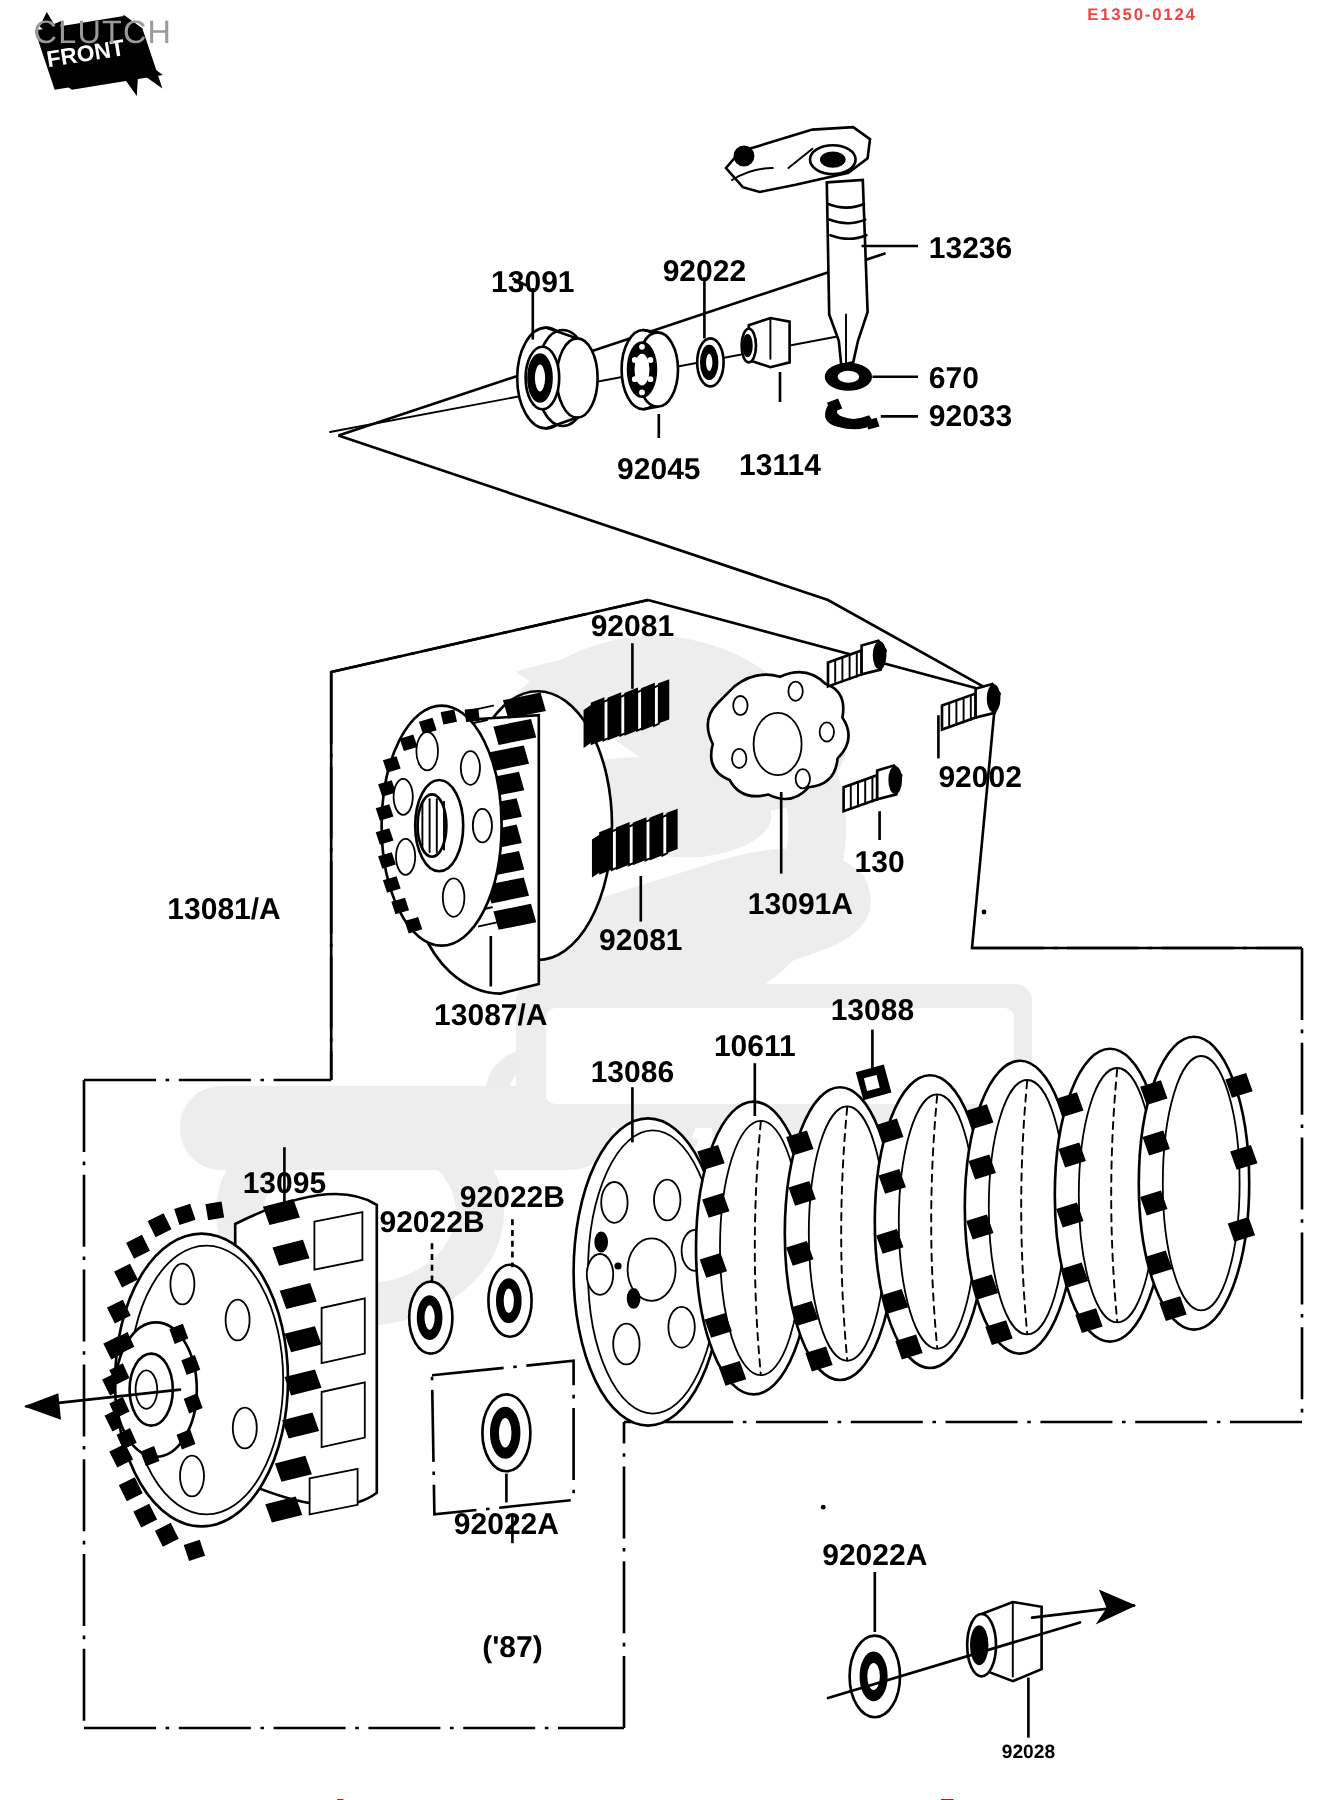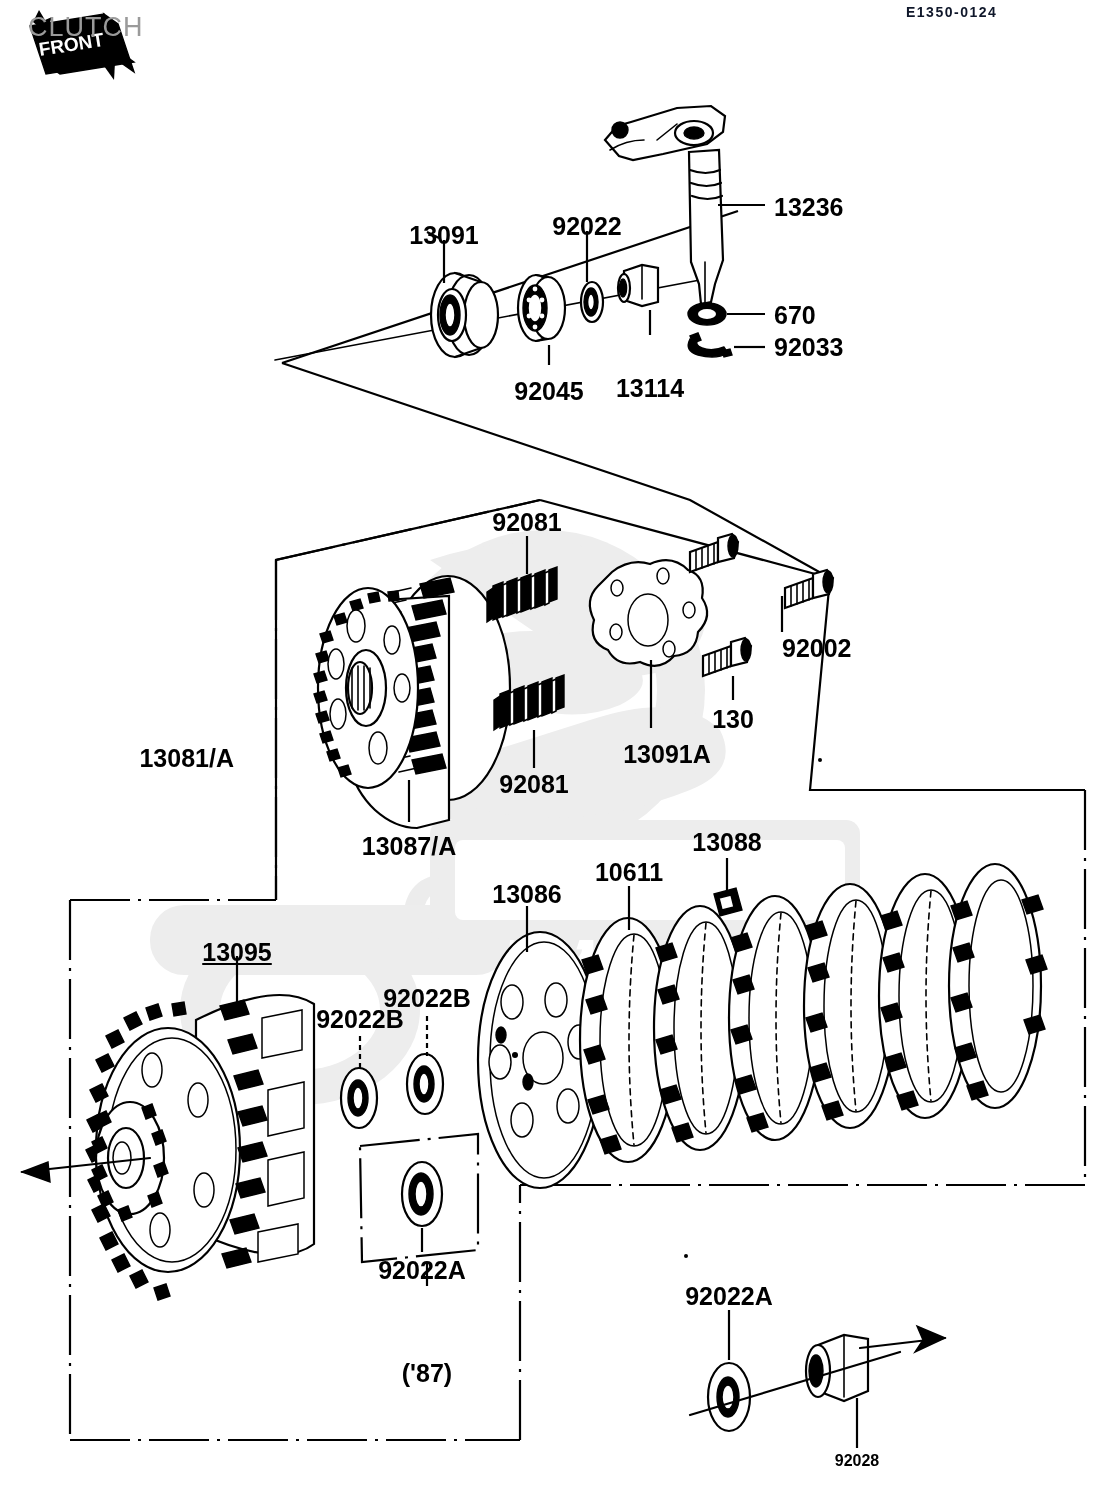--- a/index.html
+++ b/index.html
@@ -3,21 +3,21 @@
 <meta charset="utf-8">
 <title>Clutch Parts Diagram</title>
 <style>
   html,body{margin:0;padding:0;background:#fff;}
   body{width:1104px;height:1500px;position:relative;overflow:hidden;
        font-family:"Liberation Sans","DejaVu Sans",sans-serif;}
   #stage{position:absolute;left:0;top:0;width:1104px;height:1500px;}
   #svgroot{position:absolute;left:0;top:0;}
   .ttl{position:absolute;font-size:27px;color:#9a9a9a;letter-spacing:1px;
        white-space:nowrap;font-family:"Liberation Sans",sans-serif;}
-  .dwg{position:absolute;font-size:14px;color:#0f172a;letter-spacing:1.5px;
+  .dwg{position:absolute;font-size:14px;color:#ef4444;letter-spacing:1.5px;
        white-space:nowrap;font-family:"Liberation Sans",sans-serif;font-weight:bold;}
   .lbl{position:absolute;font-size:25px;font-weight:bold;color:#000;
        white-space:nowrap;letter-spacing:0px;
        font-family:"Liberation Sans",sans-serif;transform:translate(-50%,0);}
   .lbl.l{transform:translate(-100%,0);}
   .lbl.r{transform:translate(0,0);}
   .lbl.sm{font-size:16px;}
   .foot{position:absolute;left:552px;top:1448px;transform:translate(-50%,0);
         font-size:38px;color:#e10a0a;white-space:nowrap;
         font-family:Liberation Mono, monospace;font-weight:bold;margin-top:48px;}
@@ -558,21 +558,21 @@
   <div class="lbl" style="left:527px;top:508px;">92081</div>
   <div class="lbl" style="left:534px;top:770px;">92081</div>
   <div class="lbl l" style="left:234px;top:744px;">13081/A</div>
   <div class="lbl" style="left:409px;top:832px;">13087/A</div>
   <div class="lbl" style="left:651px;top:740px;margin-left:16px;">13091A</div>
   <div class="lbl" style="left:733px;top:705px;">130</div>
   <div class="lbl r" style="left:782px;top:634px;">92002</div>
   <div class="lbl" style="left:527px;top:880px;">13086</div>
   <div class="lbl" style="left:629px;top:858px;">10611</div>
   <div class="lbl" style="left:727px;top:828px;">13088</div>
-  <div class="lbl" style="left:237px;top:938px;text-decoration:underline;">13095</div>
+  <div class="lbl" style="left:237px;top:972px;">13095</div>
   <div class="lbl" style="left:360px;top:1005px;">92022B</div>
   <div class="lbl" style="left:427px;top:984px;">92022B</div>
   <div class="lbl" style="left:422px;top:1256px;">92022A</div>
   <div class="lbl" style="left:427px;top:1359px;">('87)</div>
   <div class="lbl" style="left:729px;top:1282px;">92022A</div>
   <div class="lbl sm" style="left:857px;top:1452px;">92028</div>
 
   <div class="foot">Get these parts at www.cmsnl.com !</div>
 
 </div>

